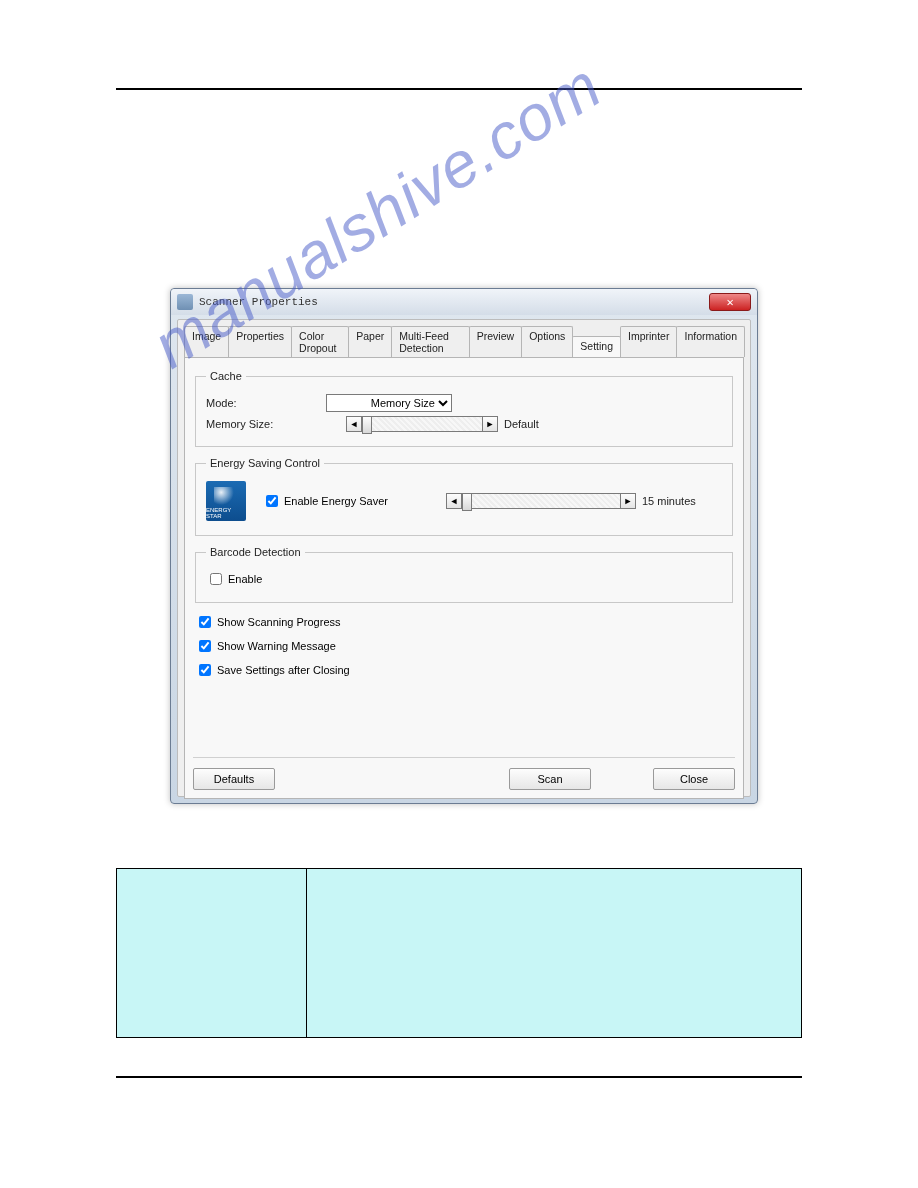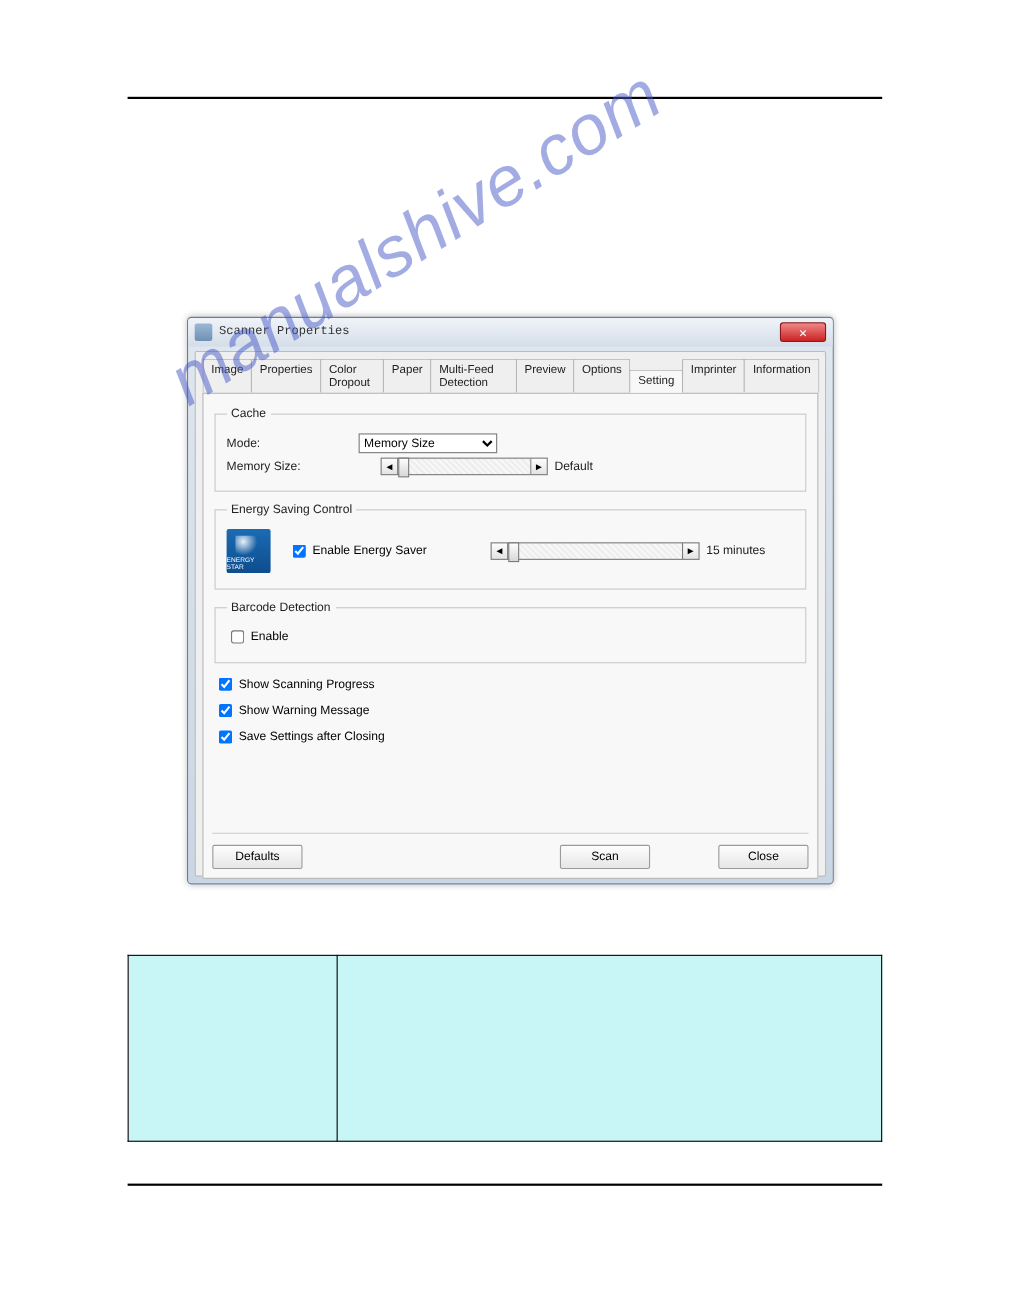--- a/index.html
+++ b/index.html
@@ -87,20 +87,21 @@
     font-size: 11px;
   }
   fieldset.group legend { padding: 0 4px; color: #222; }
   .row { display: flex; align-items: center; margin: 4px 0; }
   .lbl { width: 120px; color: #222; }
   select.win {
     width: 126px; height: 18px;
     border: 1px solid #7a7a7a;
     background: #fff;
     font-size: 11px;
+    text-align: right;
   }
   .slider-wrap {
     display: flex; align-items: center; gap: 0;
   }
   .arrow-btn {
     width: 16px; height: 16px;
     border: 1px solid #7a7a7a;
     background: linear-gradient(#fdfdfd,#e4e4e4);
     display: flex; align-items: center; justify-content: center;
     font-size: 9px; line-height: 1;

